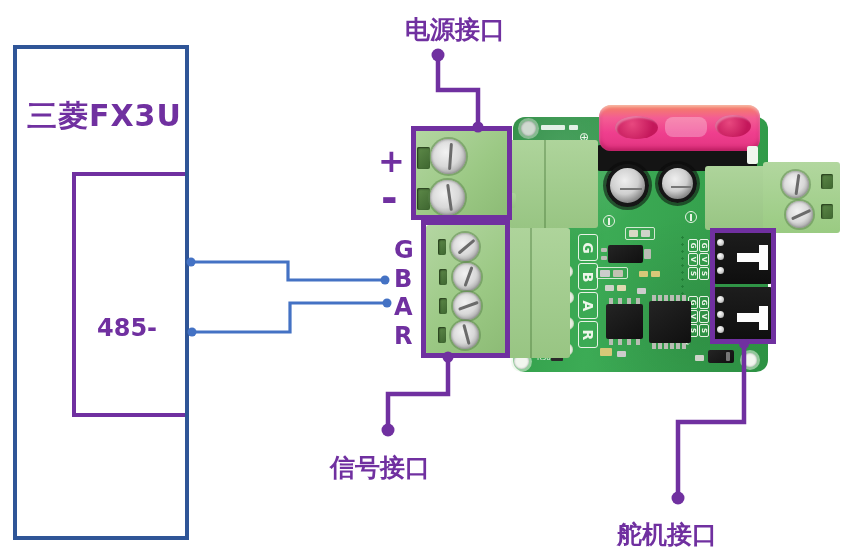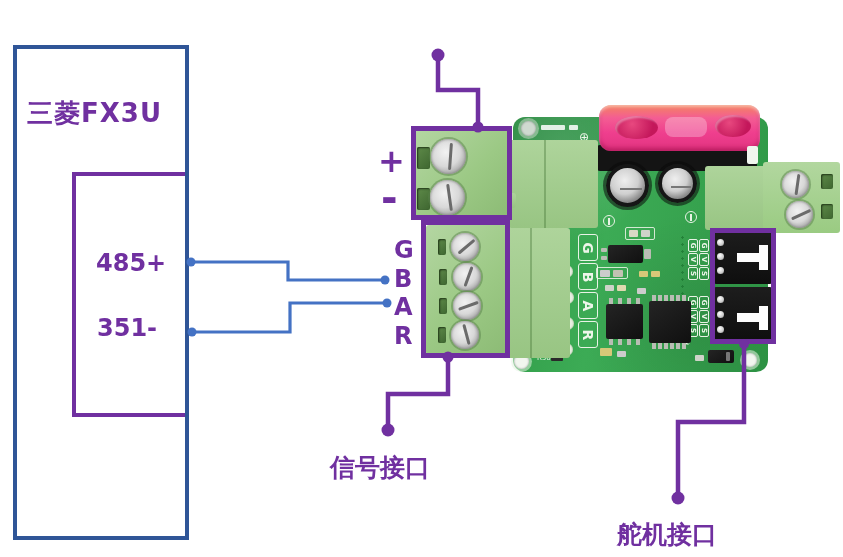--- a/index.html
+++ b/index.html
@@ -2,21 +2,21 @@
 <html><head>
 <meta charset="utf-8">
 <style>
   html,body{margin:0;padding:0;background:#fff;}
   .stage{position:relative;width:843px;height:557px;background:#ffffff;overflow:hidden;
          font-family:"DejaVu Sans",sans-serif;}
   .abs{position:absolute;}
   
   .plc-box{left:13px;top:45px;width:176px;height:495px;border:4px solid #2F5597;box-sizing:border-box;background:transparent;}
   .plc-inner{left:72px;top:172px;width:117px;height:245px;border:4px solid #7030A0;box-sizing:border-box;}
-  .plc-title{left:27px;top:96px;font-size:26px;font-weight:bold;color:#7030A0;letter-spacing:1px;white-space:nowrap;text-align:right;}
+  .plc-title{left:27px;top:96px;font-size:30px;font-weight:bold;color:#7030A0;letter-spacing:1px;white-space:nowrap;text-align:right;}
   .rs-label{font-size:24px;font-weight:bold;color:#7030A0;white-space:nowrap;}
   
   .cn-label{font-size:25px;font-weight:bold;color:#7030A0;white-space:nowrap;}
   .pin-label{font-size:24px;font-weight:bold;color:#7030A0;line-height:1;}
   .sign-label{font-weight:bold;color:#7030A0;line-height:1;}
   
   .ann-rect{border:5px solid #7030A0;box-sizing:border-box;background:transparent;z-index:30;}
   
   .pcb{left:513px;top:117px;width:255px;height:255px;border-radius:12px;z-index:5;
        background:
@@ -69,22 +69,21 @@
   svg{position:absolute;left:0;top:0;z-index:40;pointer-events:none;}
 </style>
 </head>
 <body>
 
 <div class="stage">
 
   <div class="abs plc-inner"></div>
   <div class="abs plc-box"></div>
   <div class="abs plc-title">三菱FX3U</div>
-  <div class="abs rs-label" style="left:96px;top:249px;">485+</div>
-  <div class="abs rs-label" style="left:97px;top:314px;">351-</div>
+  <div class="abs rs-label" style="left:97px;top:314px;">485-</div>
 
   <div class="abs pcb">
 
     <div class="abs hole" style="left:8px;top:4px;width:15px;height:15px;"></div>
     <div class="abs hole" style="left:1px;top:237px;width:15px;height:15px;"></div>
     <div class="abs hole" style="left:230px;top:236px;width:14px;height:14px;"></div>
 
     <div class="abs" style="left:0;top:0;width:88px;height:31px;background:rgba(0,50,18,.14);border-radius:12px 0 0 0;"></div>
     <div class="abs silk-dash" style="left:28px;top:8px;width:24px;height:5px;"></div>
     <div class="abs silk-dash" style="left:56px;top:8px;width:9px;height:5px;"></div>
@@ -299,20 +298,21 @@
   <div class="abs ann-rect" style="left:421px;top:220px;width:89px;height:138px;"></div>
   <div class="abs ann-rect" style="left:710px;top:228px;width:66px;height:116px;"></div>
 
   <div class="abs sign-label" style="left:378px;top:145px;font-size:32px;">+</div>
   <div class="abs sign-label" style="left:381px;top:178px;font-size:40px;">-</div>
   <div class="abs pin-label" style="left:394px;top:238px;">G</div>
   <div class="abs pin-label" style="left:394px;top:267px;">B</div>
   <div class="abs pin-label" style="left:394px;top:295px;">A</div>
   <div class="abs pin-label" style="left:394px;top:324px;">R</div>
 
+  <div class="abs cn-label" style="left:405px;top:13px;">电源接口</div>
   <div class="abs cn-label" style="left:617px;top:518px;">舵机接口</div>
   <div class="abs cn-label" style="left:330px;top:451px;">信号接口</div>
 
   <svg width="843" height="557" viewBox="0 0 843 557">
     <g stroke="#7030A0" stroke-width="4.5" fill="none">
       <polyline points="438,56 438,90 478,90 478,126"></polyline>
     </g>
     <circle cx="438" cy="55" r="6.5" fill="#7030A0"></circle>
     <circle cx="478" cy="127" r="5.5" fill="#7030A0"></circle>
     <g stroke="#7030A0" stroke-width="4.5" fill="none">

